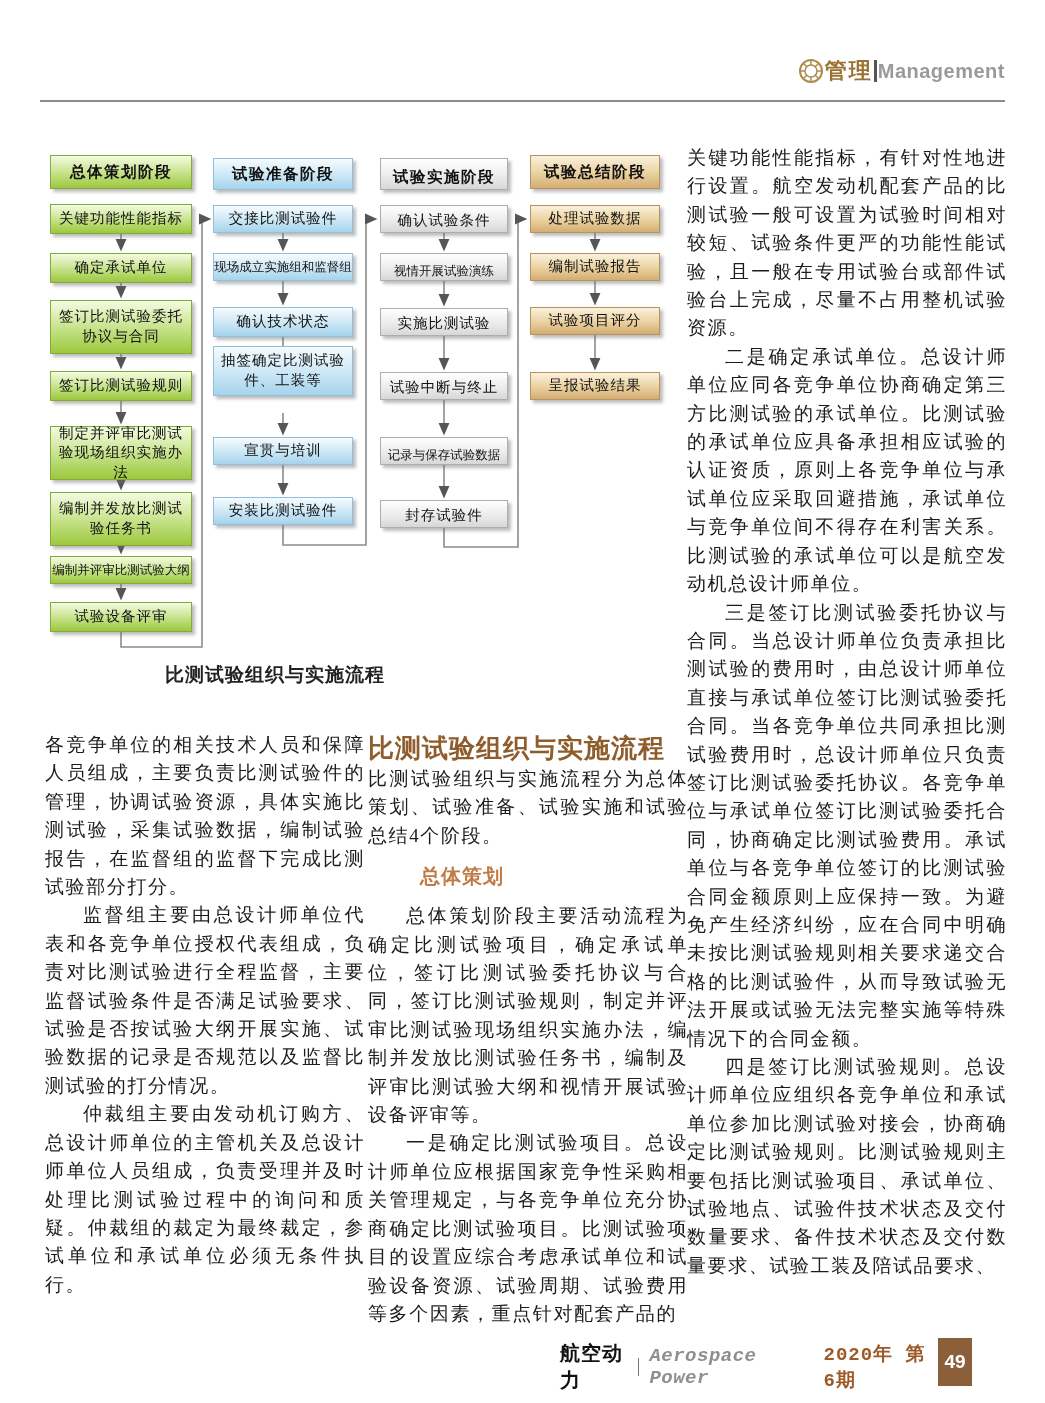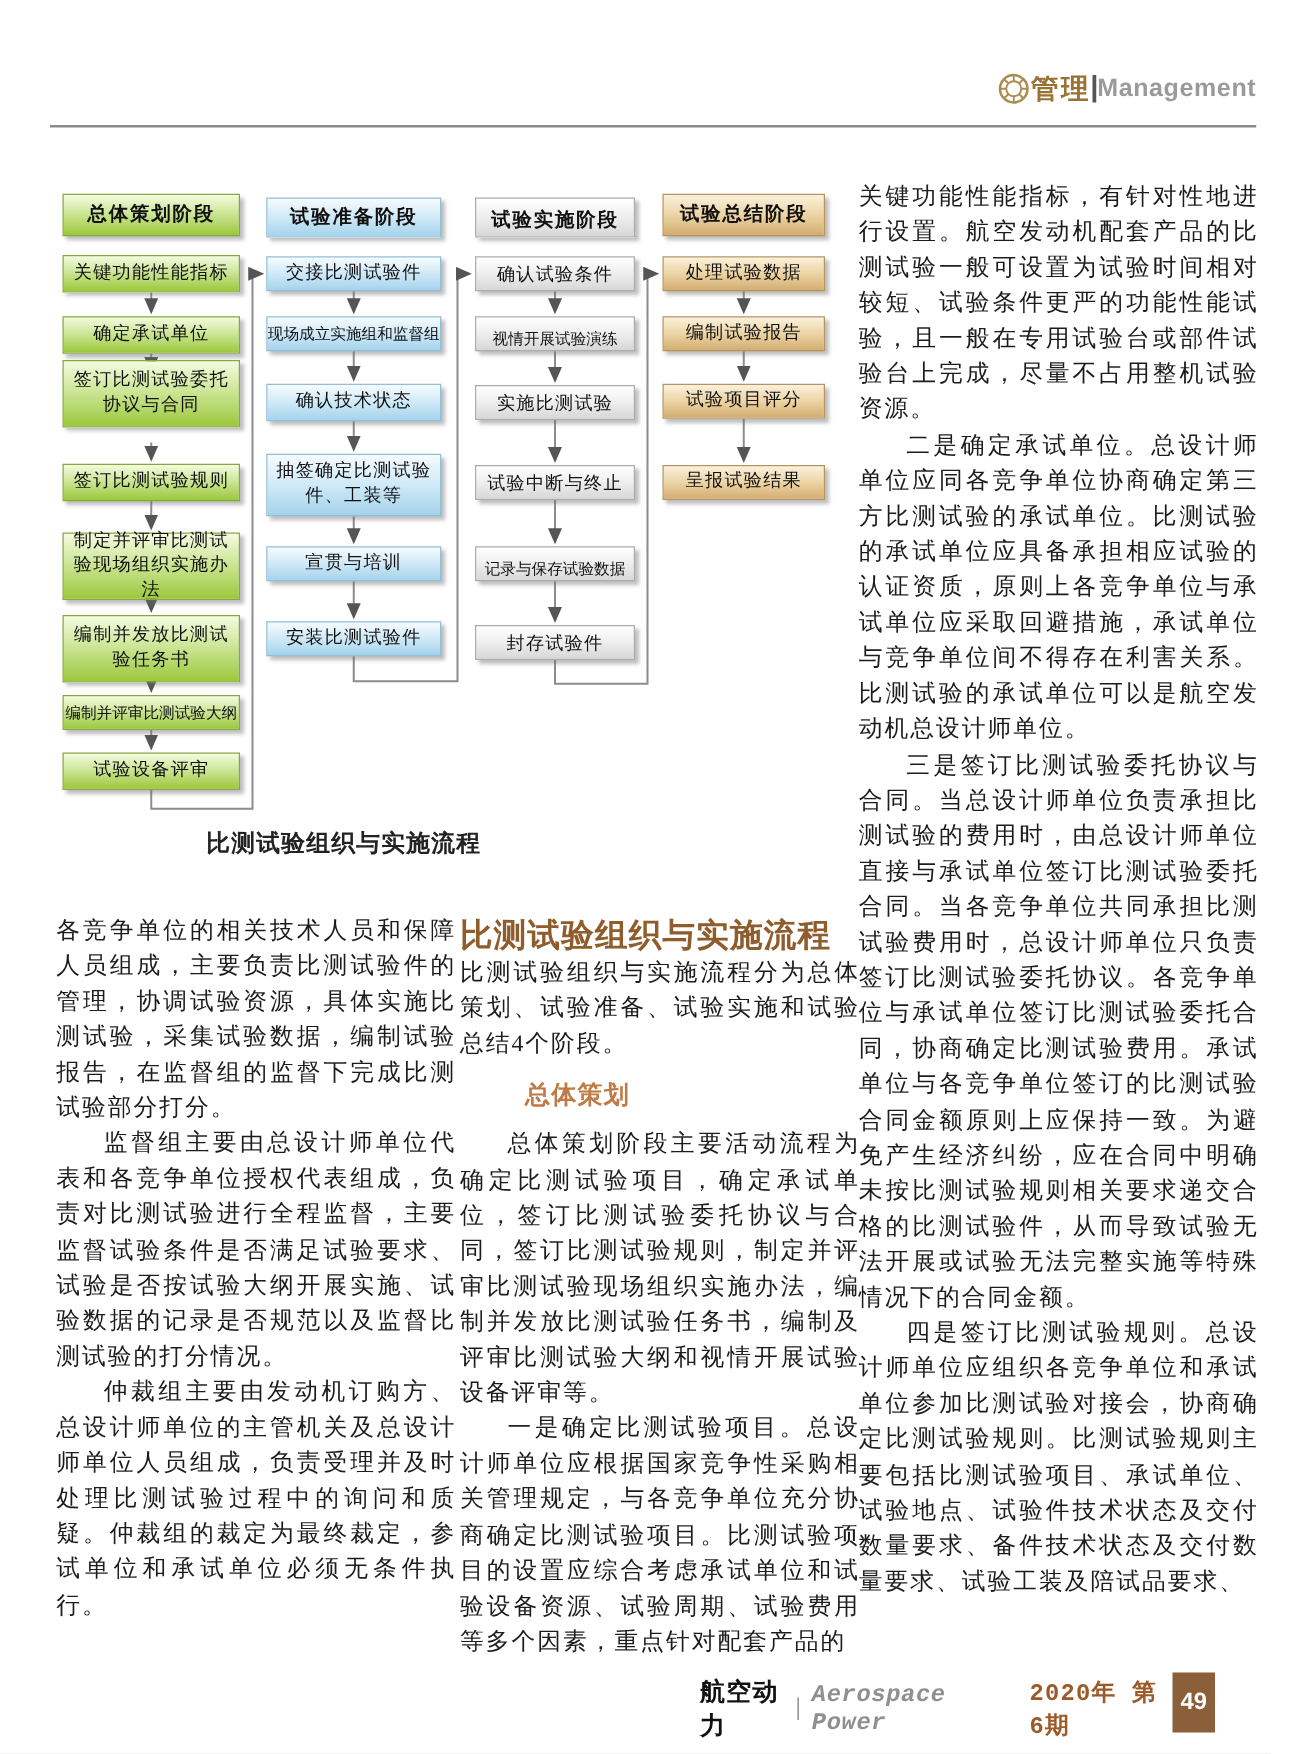--- a/index.html
+++ b/index.html
@@ -121,21 +121,21 @@
 
     <div class="fc-box green fc-h" style="left:0;top:5px;width:142px;height:34px">
         <span>总体策划阶段</span>
       </div>
     <div class="fc-box green" style="left:0;top:54px;width:142px;height:30px">
         <span>关键功能性能指标</span>
       </div>
     <div class="fc-box green" style="left:0;top:103px;width:142px;height:30px">
         <span>确定承试单位</span>
       </div>
-    <div class="fc-box green" style="left:0;top:138px;width:142px;height:54px">
+    <div class="fc-box green" style="left:0;top:150px;width:142px;height:54px">
         <span>签订比测试验委托协议与合同</span>
       </div>
     <div class="fc-box green" style="left:0;top:221px;width:142px;height:30px">
         <span>签订比测试验规则</span>
       </div>
     <div class="fc-box green" style="left:0;top:276px;width:142px;height:54px">
         <span>制定并评审比测试验现场组织实施办法</span>
       </div>
     <div class="fc-box green" style="left:0;top:342px;width:142px;height:54px">
         <span>编制并发放比测试验任务书</span>
@@ -152,21 +152,21 @@
       </div>
     <div class="fc-box blue" style="left:163px;top:55px;width:140px;height:28px">
         <span>交接比测试验件</span>
       </div>
     <div class="fc-box blue tight" style="left:163px;top:103px;width:140px;height:28px">
         <span>现场成立实施组和监督组</span>
       </div>
     <div class="fc-box blue" style="left:163px;top:157px;width:140px;height:30px">
         <span>确认技术状态</span>
       </div>
-    <div class="fc-box blue" style="left:163px;top:213px;width:140px;height:50px">
+    <div class="fc-box blue" style="left:163px;top:196px;width:140px;height:50px">
         <span>抽签确定比测试验件、工装等</span>
       </div>
     <div class="fc-box blue" style="left:163px;top:287px;width:140px;height:28px">
         <span>宣贯与培训</span>
       </div>
     <div class="fc-box blue" style="left:163px;top:347px;width:140px;height:28px">
         <span>安装比测试验件</span>
       </div>
 
     <div class="fc-box gray fc-h" style="left:330px;top:8px;width:128px;height:32px">

